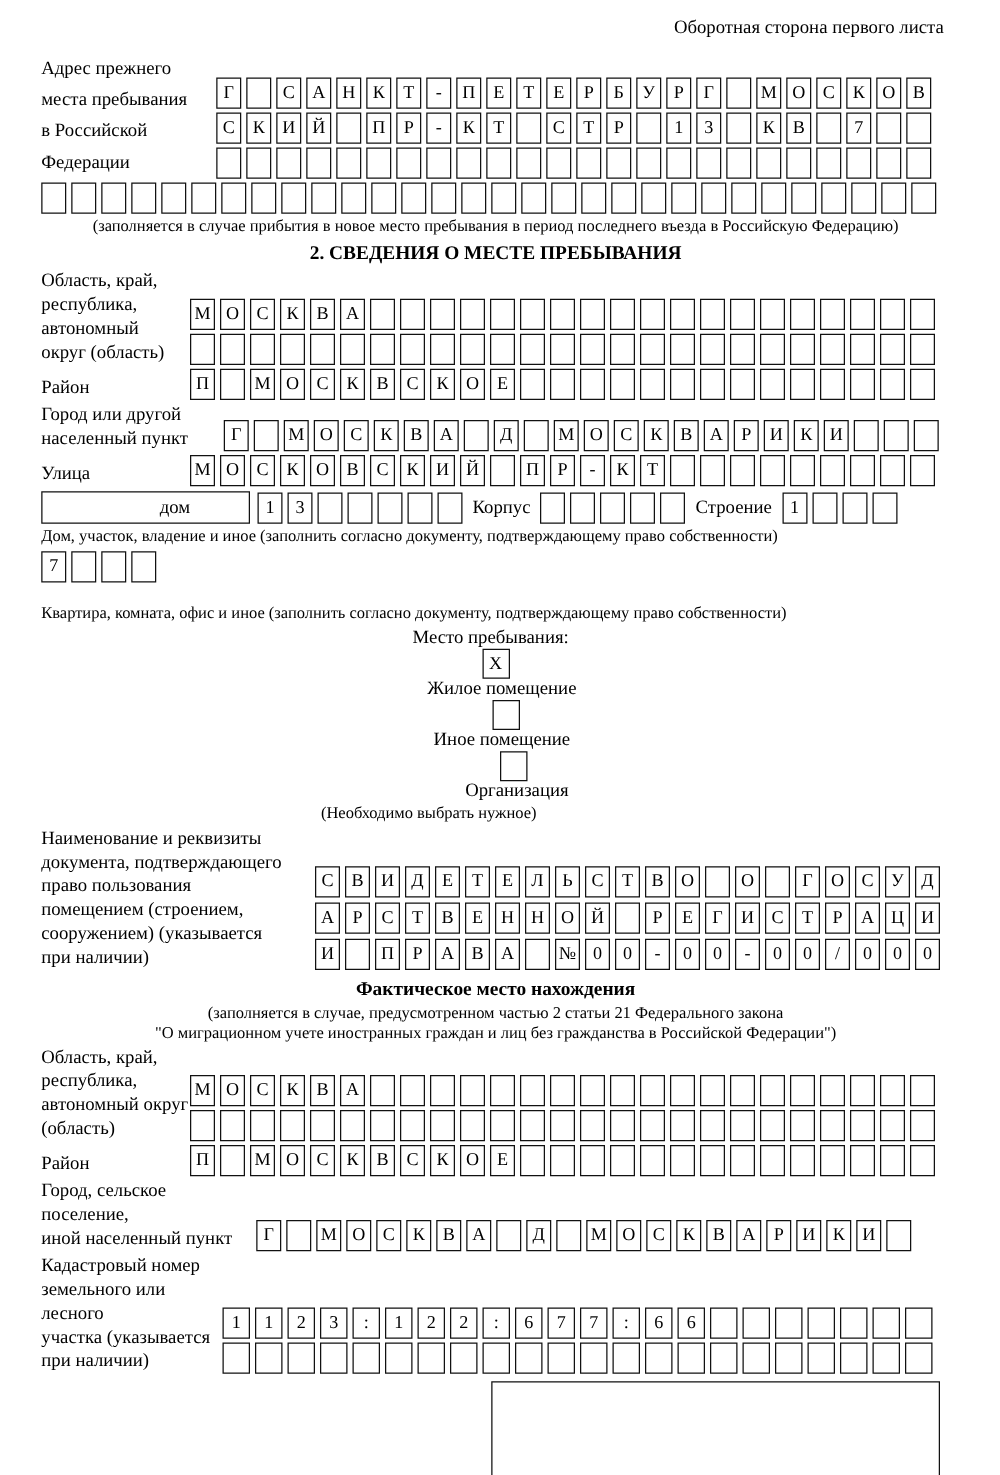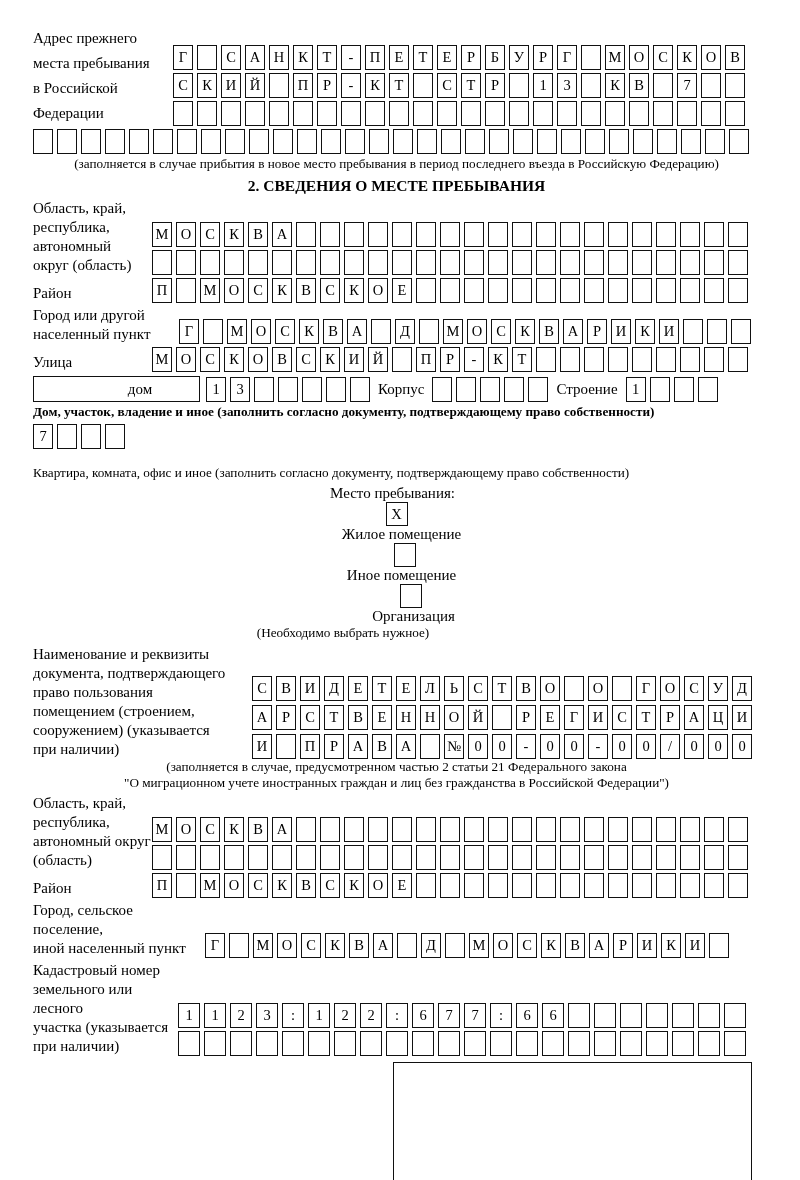--- a/index.html
+++ b/index.html
@@ -81,20 +81,21 @@
   .markcaption {
     margin:5px 0 0 330px; width:430px; text-align:center;
     font-size:14.2px; line-height:18px; white-space:pre-line;
   }
 </style>
 </head>
 <body>
 
 <div class="page">
 
+  <div class="top-note">Оборотная сторона первого листа</div>
 
   <div class="frow prev">
     <div class="flabel">Адрес прежнего
 места пребывания
 в Российской
 Федерации</div>
     <div class="rowstack">
       <div class="boxes">
           <div class="cell">Г</div>
           <div class="cell"></div>
@@ -387,21 +388,21 @@
         <div class="cell"></div>
       </div>
     <div class="inlab">Строение</div>
     <div class="boxes">
         <div class="cell">1</div>
         <div class="cell"></div>
         <div class="cell"></div>
         <div class="cell"></div>
       </div>
   </div>
-  <div class="note" style="margin-top:2px;font-weight:bold;">Дом, участок, владение и иное (заполнить согласно документу, подтверждающему право собственности)</div>
+  <div class="note" style="margin-top:2px;">Дом, участок, владение и иное (заполнить согласно документу, подтверждающему право собственности)</div>
 
   <div class="inlinerow">
     <div class="boxes">
         <div class="cell">7</div>
         <div class="cell"></div>
         <div class="cell"></div>
         <div class="cell"></div>
       </div>
   </div>
   <div class="note" style="margin-top:16px;">Квартира, комната, офис и иное (заполнить согласно документу, подтверждающему право собственности)</div>
@@ -490,20 +491,21 @@
           <div class="cell">0</div>
           <div class="cell">0</div>
           <div class="cell">/</div>
           <div class="cell">0</div>
           <div class="cell">0</div>
           <div class="cell">0</div>
         </div>
     </div>
   </div>
 
+  <div class="title" style="margin-top:6px;">Фактическое место нахождения</div>
   <div class="note center">(заполняется в случае, предусмотренном частью 2 статьи 21 Федерального закона</div>
   <div class="note center">"О миграционном учете иностранных граждан и лиц без гражданства в Российской Федерации")</div>
 
   <div class="frow mt3">
     <div class="flabel lab119">Область, край,
 республика,
 автономный округ
 (область)</div>
     <div class="rowstack">
       <div class="boxes">

